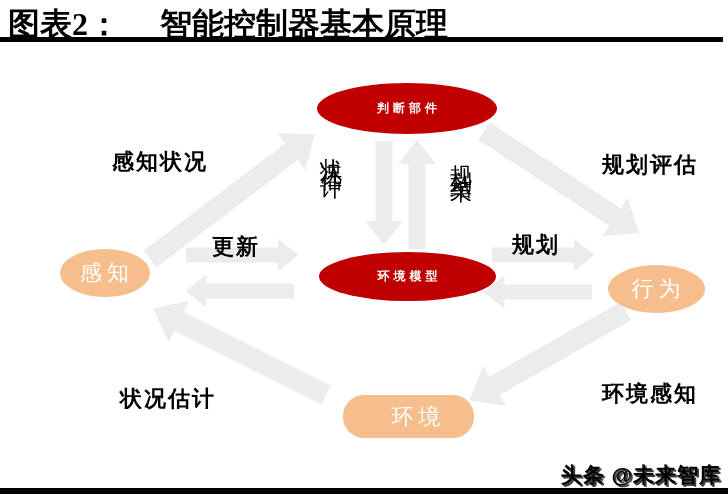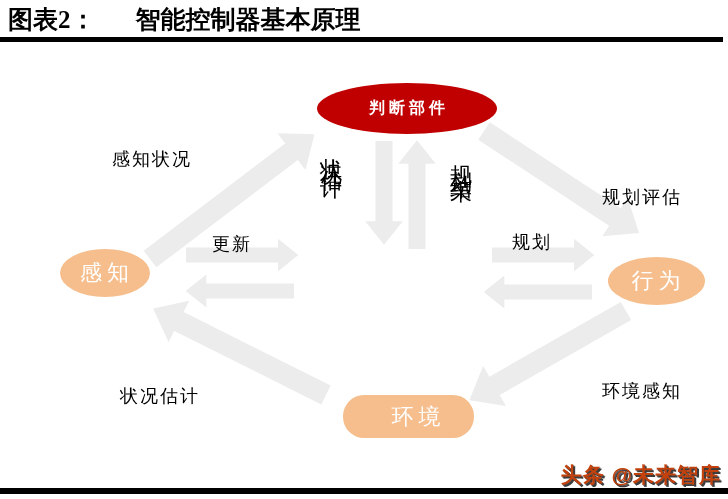--- a/index.html
+++ b/index.html
@@ -4,53 +4,54 @@
 <style>
   html,body{margin:0;padding:0;background:#fff;}
   #screen{
     position:relative;width:728px;height:499px;background:#fff;overflow:hidden;
     font-family:"Liberation Serif","DejaVu Serif",serif;
     --red:#C00000;--peach:#F5BE8C;--arrow:#ECECEC;--ink:#000;
   }
   
   .title{
     position:absolute;top:3px;left:8px;width:712px;
-    font-size:25px;font-weight:bold;color:var(--ink);white-space:nowrap;
+    font-size:32px;font-weight:bold;color:var(--ink);white-space:nowrap;
   }
   .title .gap{display:inline-block;width:40px;}
   .title-rule{position:absolute;top:37px;left:0;width:723px;height:5px;background:var(--ink);}
   .bottom-rule{position:absolute;top:488px;left:0;width:728px;height:6px;background:var(--ink);}
   
   svg.arrows{position:absolute;top:0;left:0;pointer-events:none;}
   .arrow{stroke:var(--arrow);fill:none;}
   .ah-fill{fill:var(--arrow);}
   
   .node{
     position:absolute;display:flex;align-items:center;justify-content:center;
     color:#fff;text-align:center;
   }
   .ellipse{border-radius:50%;}
   .rrect{border-radius:21px;padding-left:16px;}
-  .node-red{background:var(--red);font-size:16px;font-weight:bold;letter-spacing:4px;}
+  .node-red{background:var(--red);font-size:12px;font-weight:bold;letter-spacing:4px;}
   .node-peach{background:var(--peach);font-size:22px;letter-spacing:5px;}
   .node .lbl{text-indent:4px;}
   
   .flabel{
-    position:absolute;font-size:18px;color:var(--ink);white-space:nowrap;
+    position:absolute;font-size:22px;color:var(--ink);white-space:nowrap;
     letter-spacing:2px;
+    font-weight:bold;
   }
   .vlabel{
     position:absolute;font-size:22px;color:var(--ink);
     writing-mode:vertical-rl;text-orientation:upright;letter-spacing:6px;line-height:1;
   }
   
   .watermark{
     position:absolute;top:461px;right:7px;
     font-family:"Liberation Sans","DejaVu Sans",sans-serif;
-    font-size:21px;font-weight:bold;color:#c2410c;letter-spacing:1px;
+    font-size:21px;font-weight:bold;color:#000000;letter-spacing:1px;
     text-shadow:2px 2px 0 #3c3c3c,1px 1px 0 #5a5a5a;
     white-space:nowrap;
   }
 </style>
 </head>
 <body>
 
 <div id="screen" style="--red: #C00000; --peach: #F5BE8C; --arrow: #ECECEC; --ink: #000000;">
 
   <div class="title">
@@ -73,38 +74,41 @@
     <line class="arrow" x1="492" y1="255" x2="584" y2="255" stroke-width="15" marker-end="url(#ah)"></line>
     <line class="arrow" x1="592" y1="292" x2="494" y2="292" stroke-width="15" marker-end="url(#ah)"></line>
     <line class="arrow" x1="326" y1="395" x2="166" y2="315" stroke-width="21" marker-end="url(#ah)"></line>
     <line class="arrow" x1="626" y1="311" x2="482" y2="393" stroke-width="21" marker-end="url(#ah)"></line>
   </svg>
 
   <div class="node ellipse node-red" style="left:317px;top:83px;width:180px;height:51px;">
     <span class="lbl">判断部件</span>
   </div>
 
+  <div class="node ellipse node-red" style="left:319px;top:252px;width:177px;height:49px;">
+    <span class="lbl">环境模型</span>
+  </div>
 
   <div class="node ellipse node-peach" style="left:60px;top:249px;width:90px;height:48px;">
     <span class="lbl">感知</span>
   </div>
 
-  <div class="node ellipse node-peach" style="left:608px;top:257px;width:97px;height:48px;">
+  <div class="node ellipse node-peach" style="left:608px;top:265px;width:97px;height:48px;">
     <span class="lbl">行为</span>
   </div>
 
   <div class="node rrect node-peach" style="left:343px;top:395px;width:115px;height:43px;">
     <span class="lbl">环境</span>
   </div>
 
   <div class="flabel" style="left:112px;top:147px;">感知状况</div>
   <div class="flabel" style="left:212px;top:232px;">更新</div>
   <div class="vlabel" style="left:320px;top:141px;">状况估计</div>
   <div class="vlabel" style="left:450px;top:147px;">规划结果</div>
-  <div class="flabel" style="left:602px;top:150px;margin-top:35px;">规划评估</div>
+  <div class="flabel" style="left:602px;top:150px;">规划评估</div>
   <div class="flabel" style="left:512px;top:230px;">规划</div>
   <div class="flabel" style="left:120px;top:384px;">状况估计</div>
   <div class="flabel" style="left:602px;top:379px;">环境感知</div>
 
   <div class="watermark">头条 @未来智库</div>
   <div class="bottom-rule"></div>
 
 </div>
 
 </body></html>

